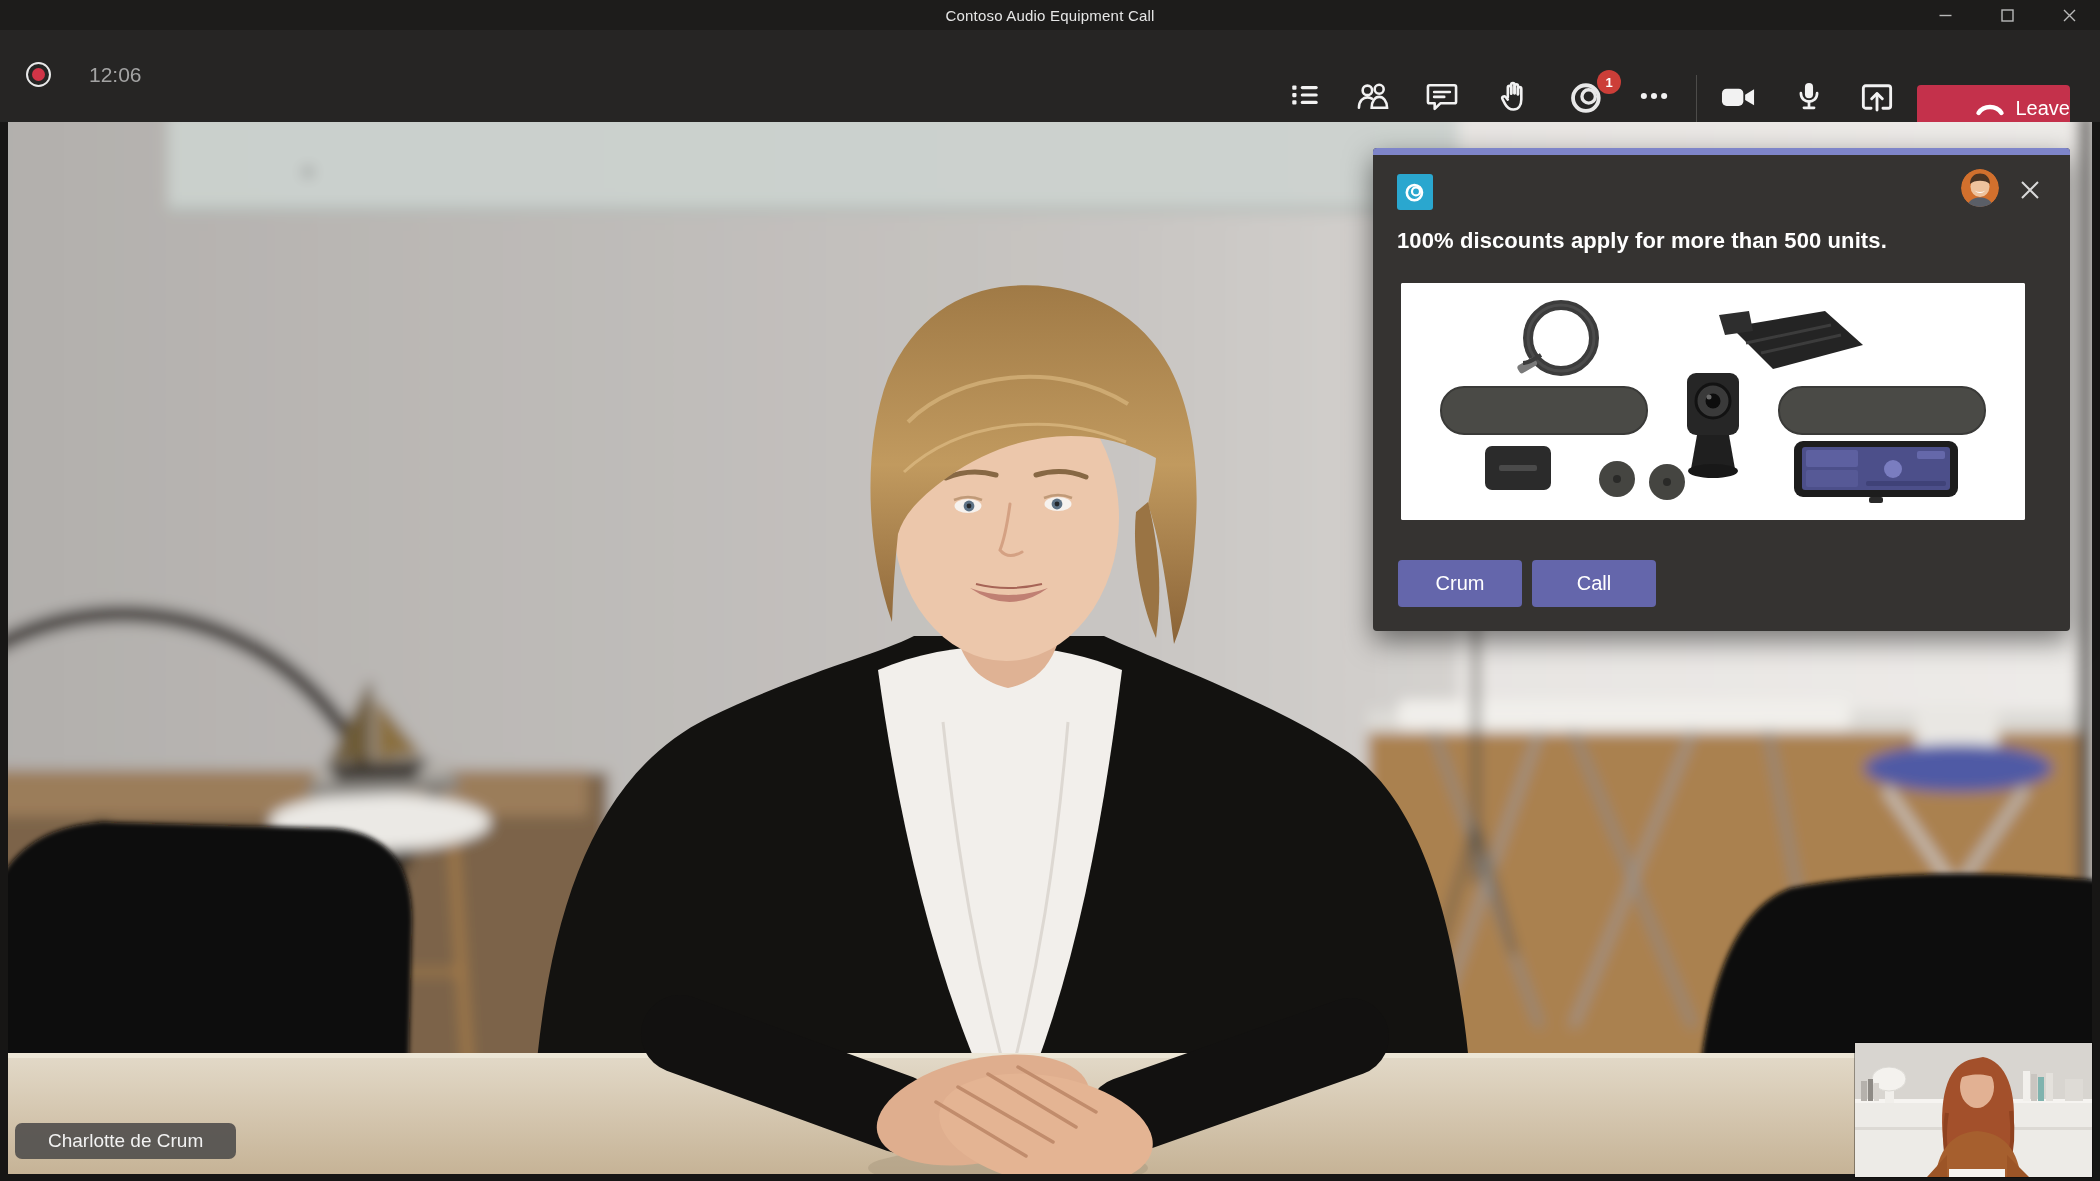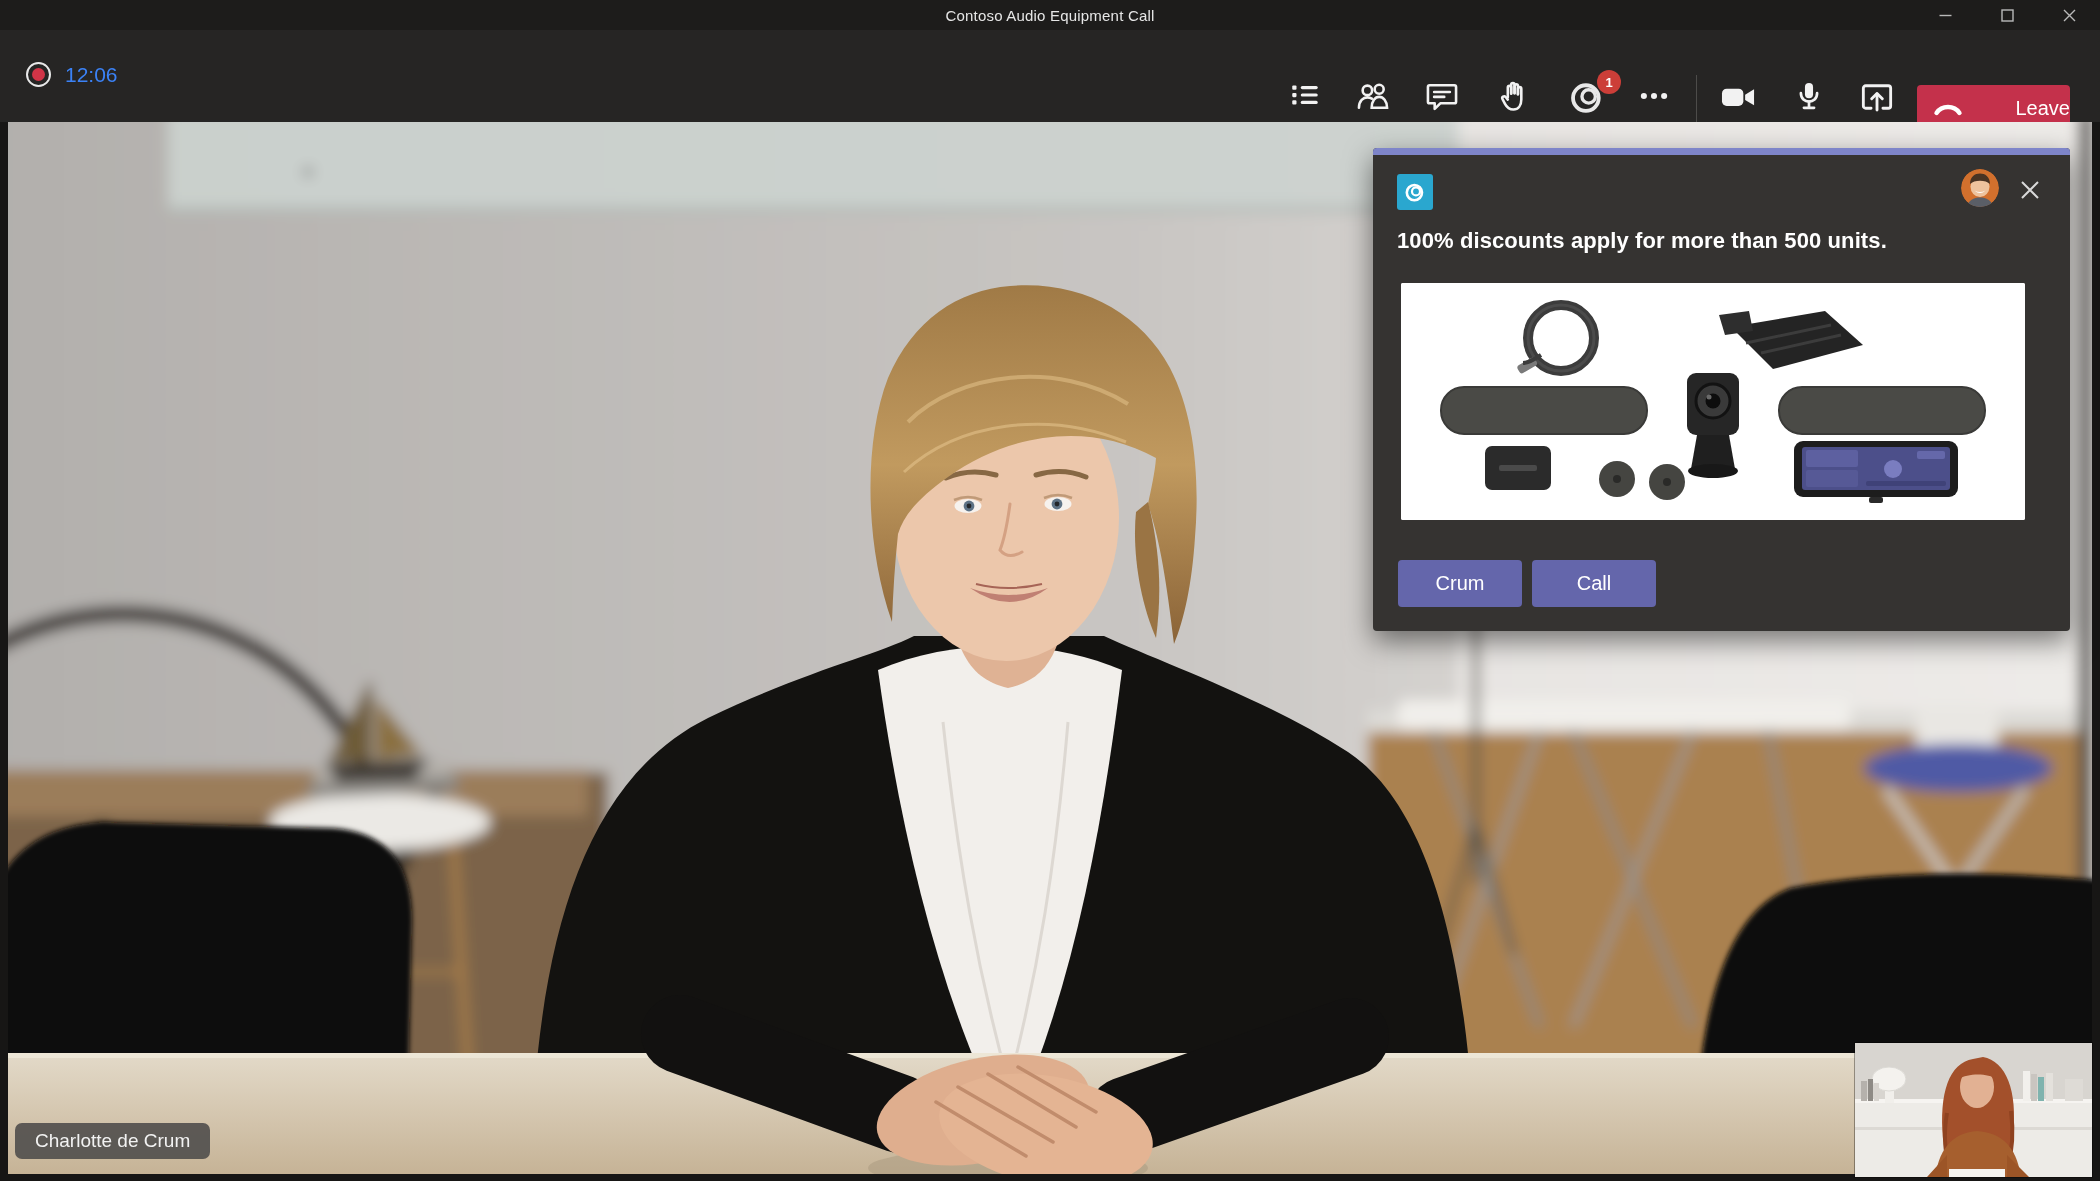--- a/index.html
+++ b/index.html
@@ -21,50 +21,50 @@
   .win-btn svg{ display:block; }
   
   .toolbar{
     position:absolute; left:0; top:30px; width:2100px; height:92px;
     background:#262524;
   }
   .rec{ position:absolute; left:26px; top:32px; display:flex; align-items:center; gap:14px; }
   .rec-ring{ width:25px; height:25px; border:2.5px solid #e8e8e8; border-radius:50%;
     display:flex; align-items:center; justify-content:center; }
   .rec-dot{ width:13px; height:13px; border-radius:50%; background:#d13447; }
-  .rec-time{ color:#3b82f6; font-size:21px; }
+  .rec-time{ color:#a3a3a3; font-size:21px;margin-left:24px; }
   .tb-btn{ position:absolute; top:48px; width:56px; height:60px;
     display:flex; align-items:flex-start; justify-content:center; cursor:pointer; }
   .tb-btn svg{ display:block; }
   .badge{
     position:absolute; top:-8px; right:-6px; min-width:24px; height:24px; border-radius:12px;
     background:#cc3e38; color:#fff; font-size:13px; font-weight:bold;
     display:flex; align-items:center; justify-content:center; padding:0 6px;
   }
   .active-underline{
     position:absolute; left:1565px; top:105px; width:48px; height:4px;
     border-radius:2px; background:#9ba0e0;
   }
   .tb-divider{ position:absolute; left:1696px; top:45px; width:1px; height:56px; background:#4d4c4a; }
   .leave-btn{
     position:absolute; left:1917px; top:55px; width:153px; height:47px;
     background:#c4314b; border-radius:4px; display:flex; align-items:center;
-    justify-content:space-between; gap:11px; cursor:pointer;padding-left:16px;
+    justify-content:flex-end; gap:11px; cursor:pointer;padding-left:16px;
   }
   .leave-btn span{ color:#fff; font-size:20px; }
   
   .video{
     position:absolute; left:8px; top:122px; width:2084px; height:1052px;
     background:#c7c4c1; overflow:hidden;
   }
   .video svg{ display:block; }
   .nametag{
     position:absolute; left:7px; top:1001px;
     background:rgba(82,80,78,.92); border-radius:7px;
-    padding:7px 20px; color:#f2f2f2; font-size:19px;
+    padding:7px 33px; color:#f2f2f2; font-size:19px;
   }
   .selfview{
     position:absolute; left:1855px; top:1043px; width:237px; height:134px;
     overflow:hidden; box-shadow:0 0 0 1px rgba(0,0,0,.35);
   }
   
   .card{
     position:absolute; left:1373px; top:148px; width:697px; height:483px;
     background:#353331; border-radius:4px; box-shadow:0 10px 28px rgba(0,0,0,.5);
   }

